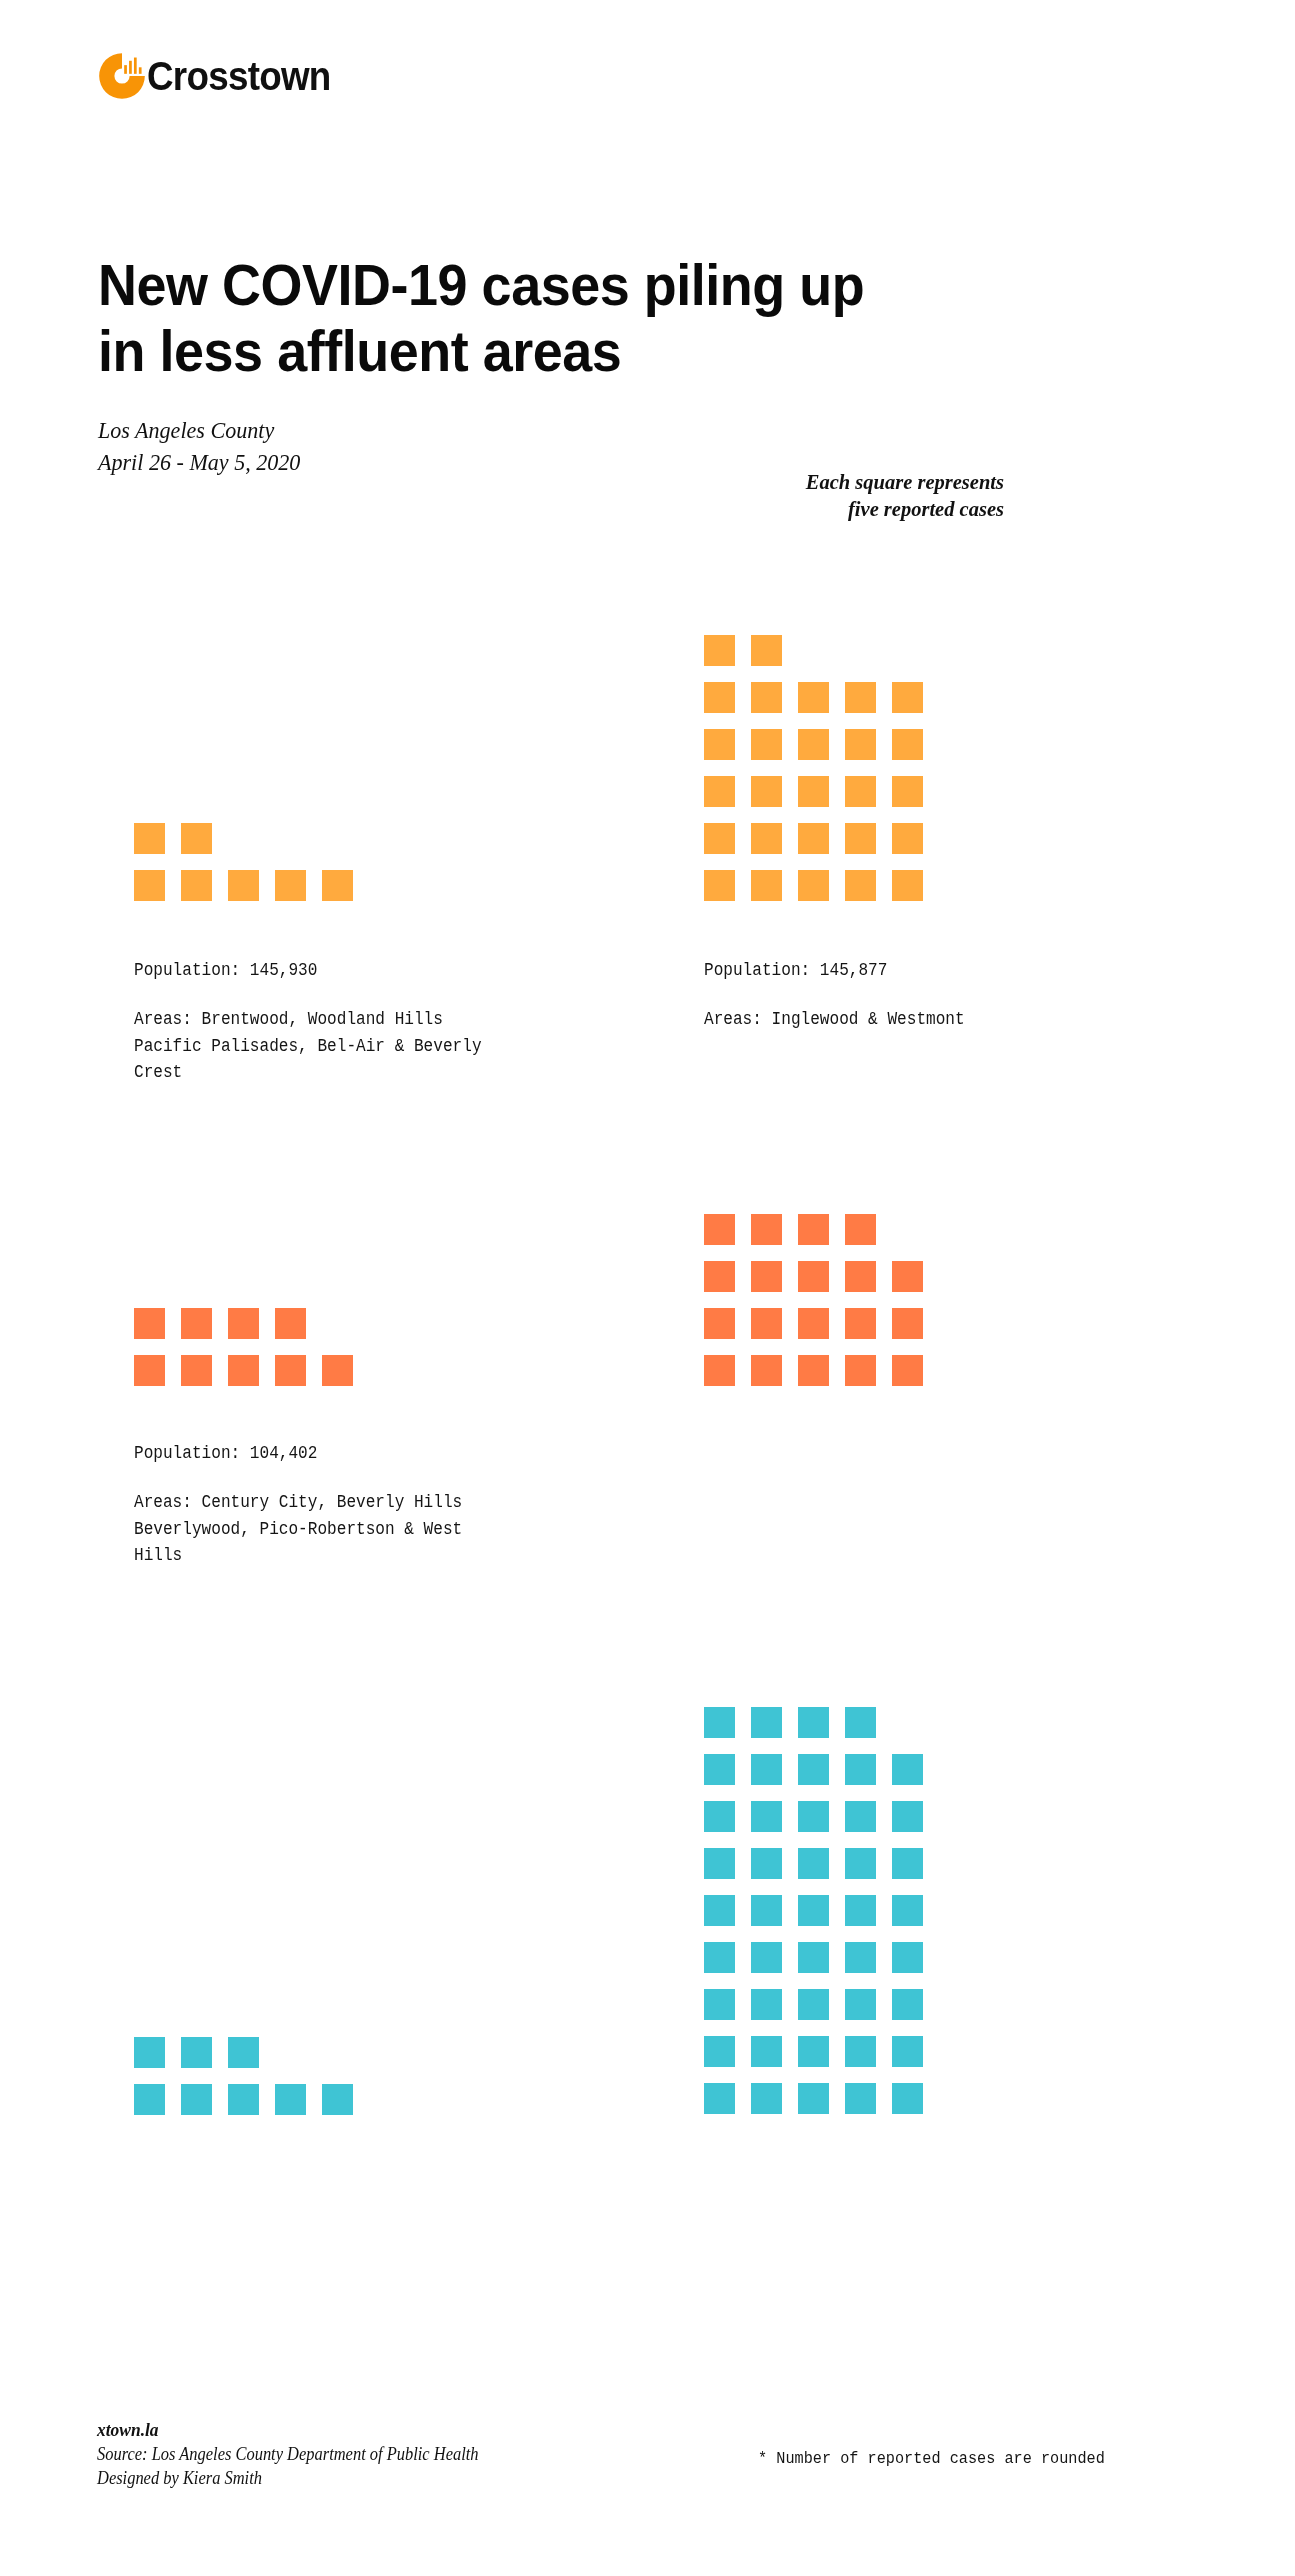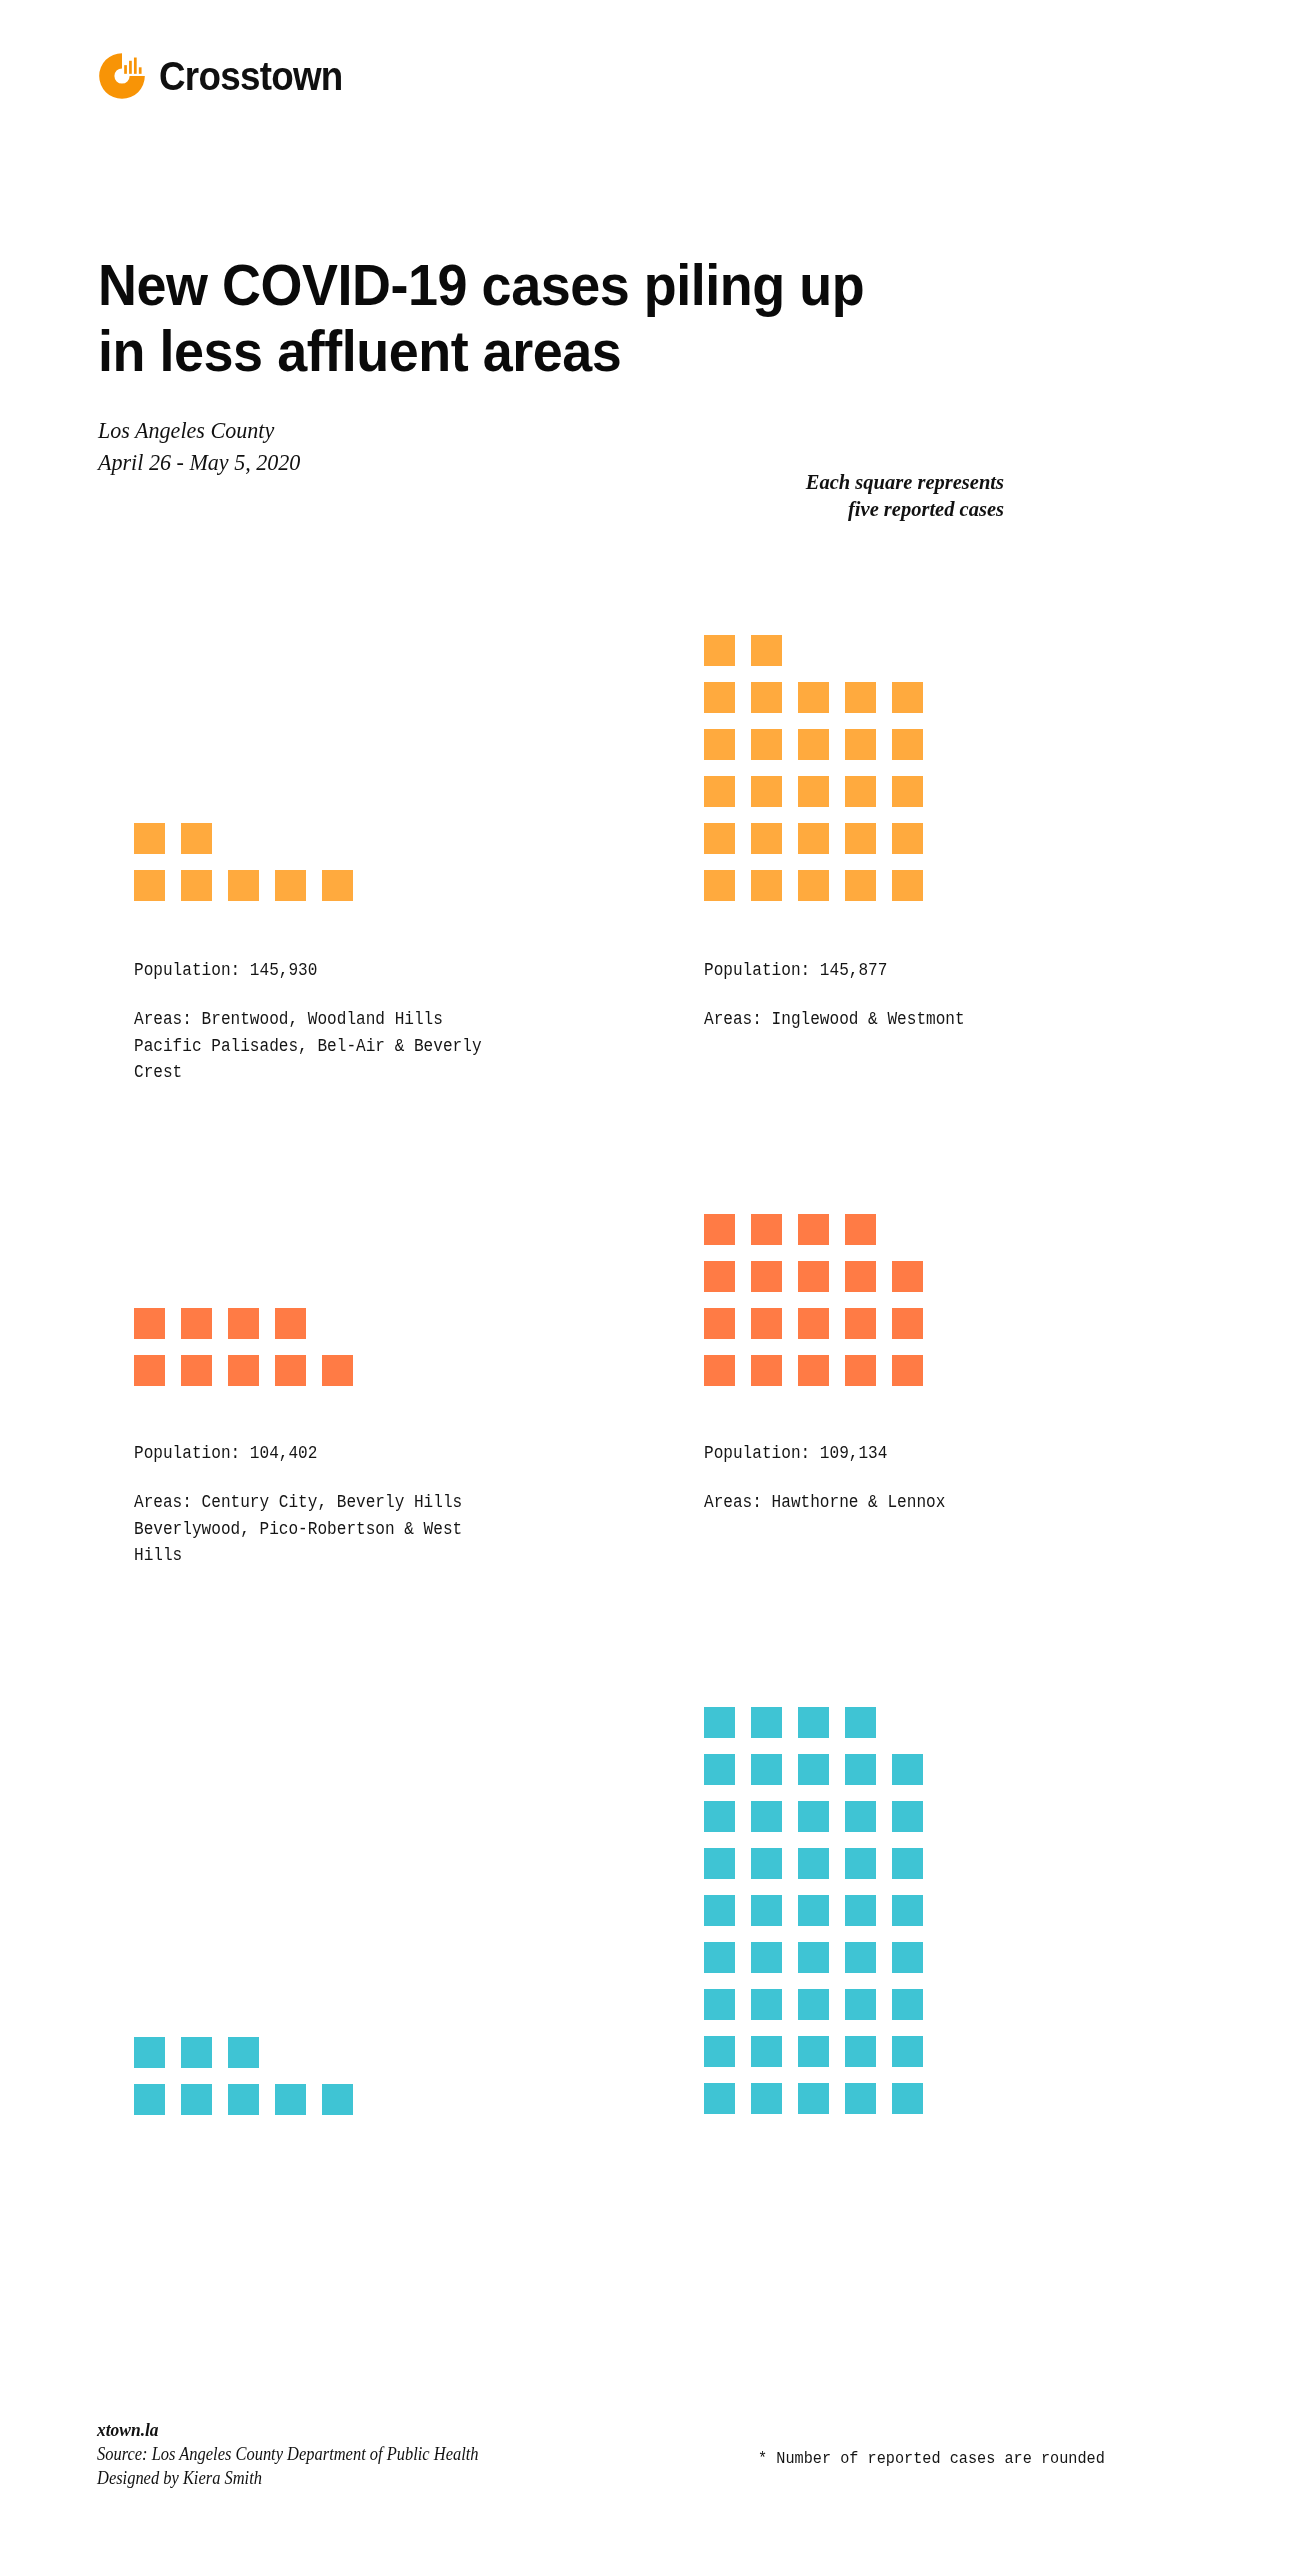--- a/index.html
+++ b/index.html
@@ -5,21 +5,21 @@
 <style>
   html,body{margin:0;padding:0;background:#ffffff;}
   body{
     width:1295px;height:2576px;position:relative;overflow:hidden;
     font-family:"Liberation Sans", sans-serif;
     -webkit-font-smoothing:antialiased;
   }
   .page{position:absolute;inset:0;background:#fff;}
 
   
-  .logo-wrap{position:absolute;left:97px;top:51px;display:flex;align-items:center;gap:12px;}
+  .logo-wrap{position:absolute;left:97px;top:51px;display:flex;align-items:center;}
   .logo-mark{width:50px;height:50px;position:relative;flex:none;}
   .logo-mark svg{display:block;width:50px;height:50px;}
   .logo-word{
     font-family:"Liberation Sans", sans-serif;
     font-weight:bold;font-size:40px;letter-spacing:-0.8px;color:#101010;
     transform:scaleX(0.92);transform-origin:left center;line-height:1;
   }
 
   
   .headline{
@@ -234,24 +234,20 @@
         </div>
         <div class="wrow">
           <span class="sq" style="background: rgb(255, 123, 69);"></span>
           <span class="sq" style="background: rgb(255, 123, 69);"></span>
           <span class="sq" style="background: rgb(255, 123, 69);"></span>
           <span class="sq" style="background: rgb(255, 123, 69);"></span>
           <span class="sq" style="background: rgb(255, 123, 69);"></span>
         </div>
       </div>
   </div>
-  <div class="labels col-right" style="top:1443px;width:486px;">
-    <div class="pop">Population: 109,134</div>
-    <div class="areas" style="margin-top:26px;">Areas: Hawthorne &amp; Lennox</div>
-  </div>
 
   <div class="panel col-left" style="top:2018px;width:486px;height:97px;">
     <div class="waffle">
         <div class="wrow">
           <span class="sq" style="background: rgb(63, 196, 212);"></span>
           <span class="sq" style="background: rgb(63, 196, 212);"></span>
           <span class="sq" style="background: rgb(63, 196, 212);"></span>
         </div>
         <div class="wrow">
           <span class="sq" style="background: rgb(63, 196, 212);"></span>

